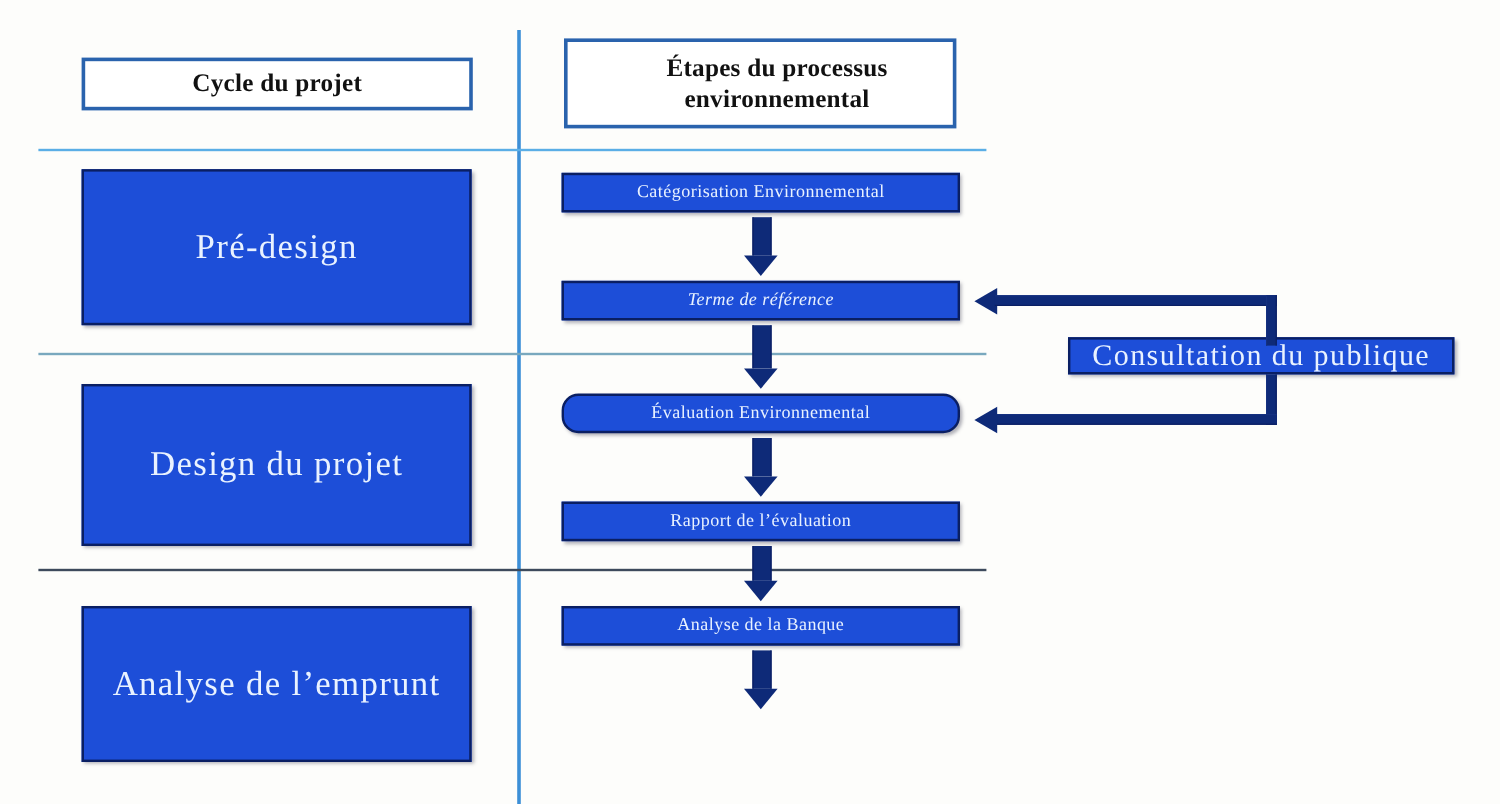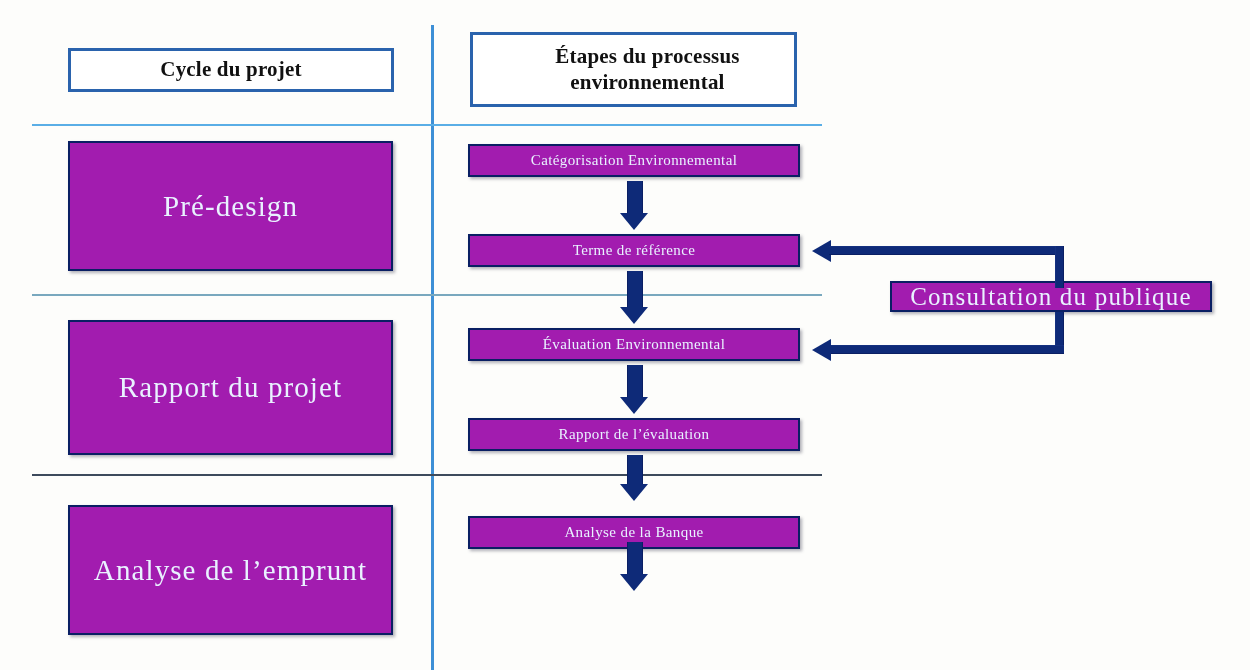--- a/index.html
+++ b/index.html
@@ -40,21 +40,21 @@
     font-weight: bold;
     font-size: 21px;
     line-height: 1.22;
     letter-spacing: .2px;
   }
 
   
   .blue-box {
     position: absolute;
     box-sizing: border-box;
-    background: #a21caf;
+    background: #1d4ed8;
     border: 2px solid #0a1f63;
     display: flex;
     align-items: center;
     justify-content: center;
     text-align: center;
     color: #e9f2ff;
     box-shadow: 2px 2px 3px rgba(60,60,80,.40);
   }
   .stage-box {
     font-size: 29px;
@@ -137,44 +137,44 @@
       <span>Étapes du processus</span><br>
       <span>environnemental</span>
     </span>
   </div>
 
   <div class="blue-box stage-box" style="left:68px; top:141px; width:325px; height:130px;">
     <span>Pré-design</span>
   </div>
 
   <div class="blue-box stage-box" style="left:68px; top:320px; width:325px; height:135px;">
-    <span>Rapport du projet</span>
+    <span>Design du projet</span>
   </div>
 
   <div class="blue-box stage-box" style="left:68px; top:505px; width:325px; height:130px;justify-content:center;">
     <span>Analyse de l’emprunt</span>
   </div>
 
   <div class="blue-box step-box" style="left:468px; top:144px; width:332px; height:33px;">
     <span>Catégorisation Environnemental</span>
   </div>
 
-  <div class="blue-box step-box" style="left:468px; top:234px; width:332px; height:33px;">
+  <div class="blue-box step-box" style="left:468px; top:234px; width:332px; height:33px;font-style:italic;">
     <span>Terme de référence</span>
   </div>
 
-  <div class="blue-box step-box" style="left:468px; top:328px; width:332px; height:33px;">
+  <div class="blue-box step-box" style="left:468px; top:328px; width:332px; height:33px;border-radius:14px;">
     <span>Évaluation Environnemental</span>
   </div>
 
   <div class="blue-box step-box" style="left:468px; top:418px; width:332px; height:33px;">
     <span>Rapport de l’évaluation</span>
   </div>
 
-  <div class="blue-box step-box" style="left:468px; top:505px; width:332px; height:33px;margin-top:11px;">
+  <div class="blue-box step-box" style="left:468px; top:505px; width:332px; height:33px;">
     <span>Analyse de la Banque</span>
   </div>
 
 
   <div class="blue-box consult-box" style="left:890px; top:281px; width:322px; height:31px;">
     <span>Consultation du publique</span>
   </div>
 
   <div class="v-arrow" style="left:620px; top:181px; width:28px; height:49px;">
     <div class="shaft" style="height:32px;"></div>

